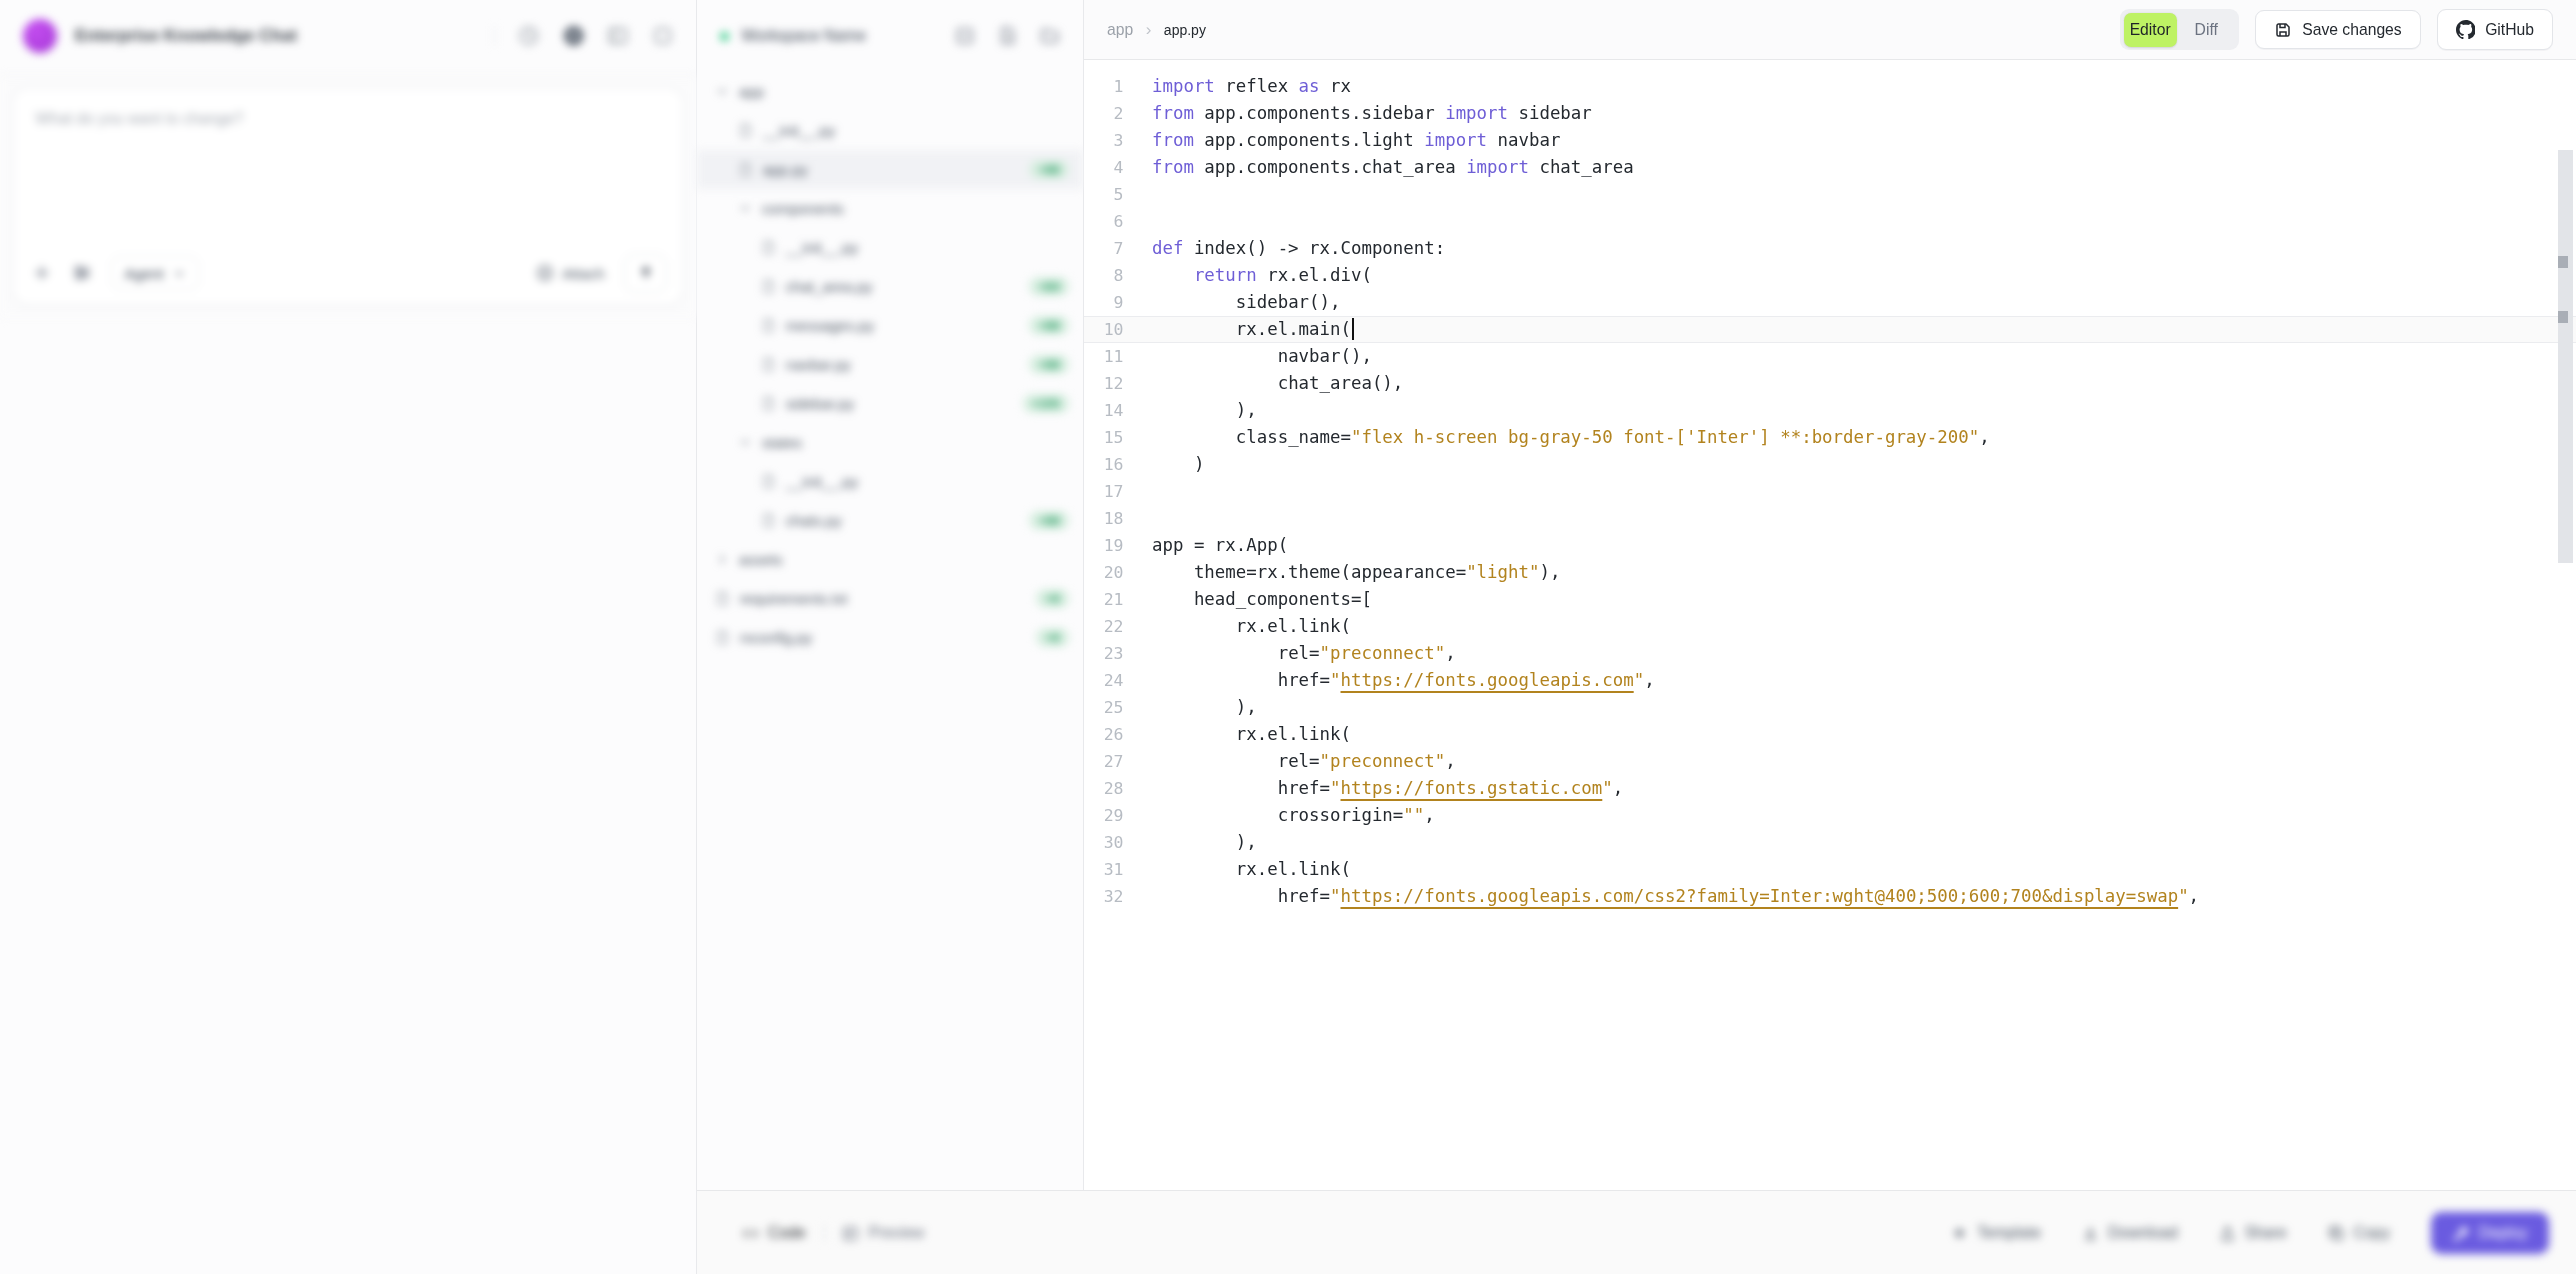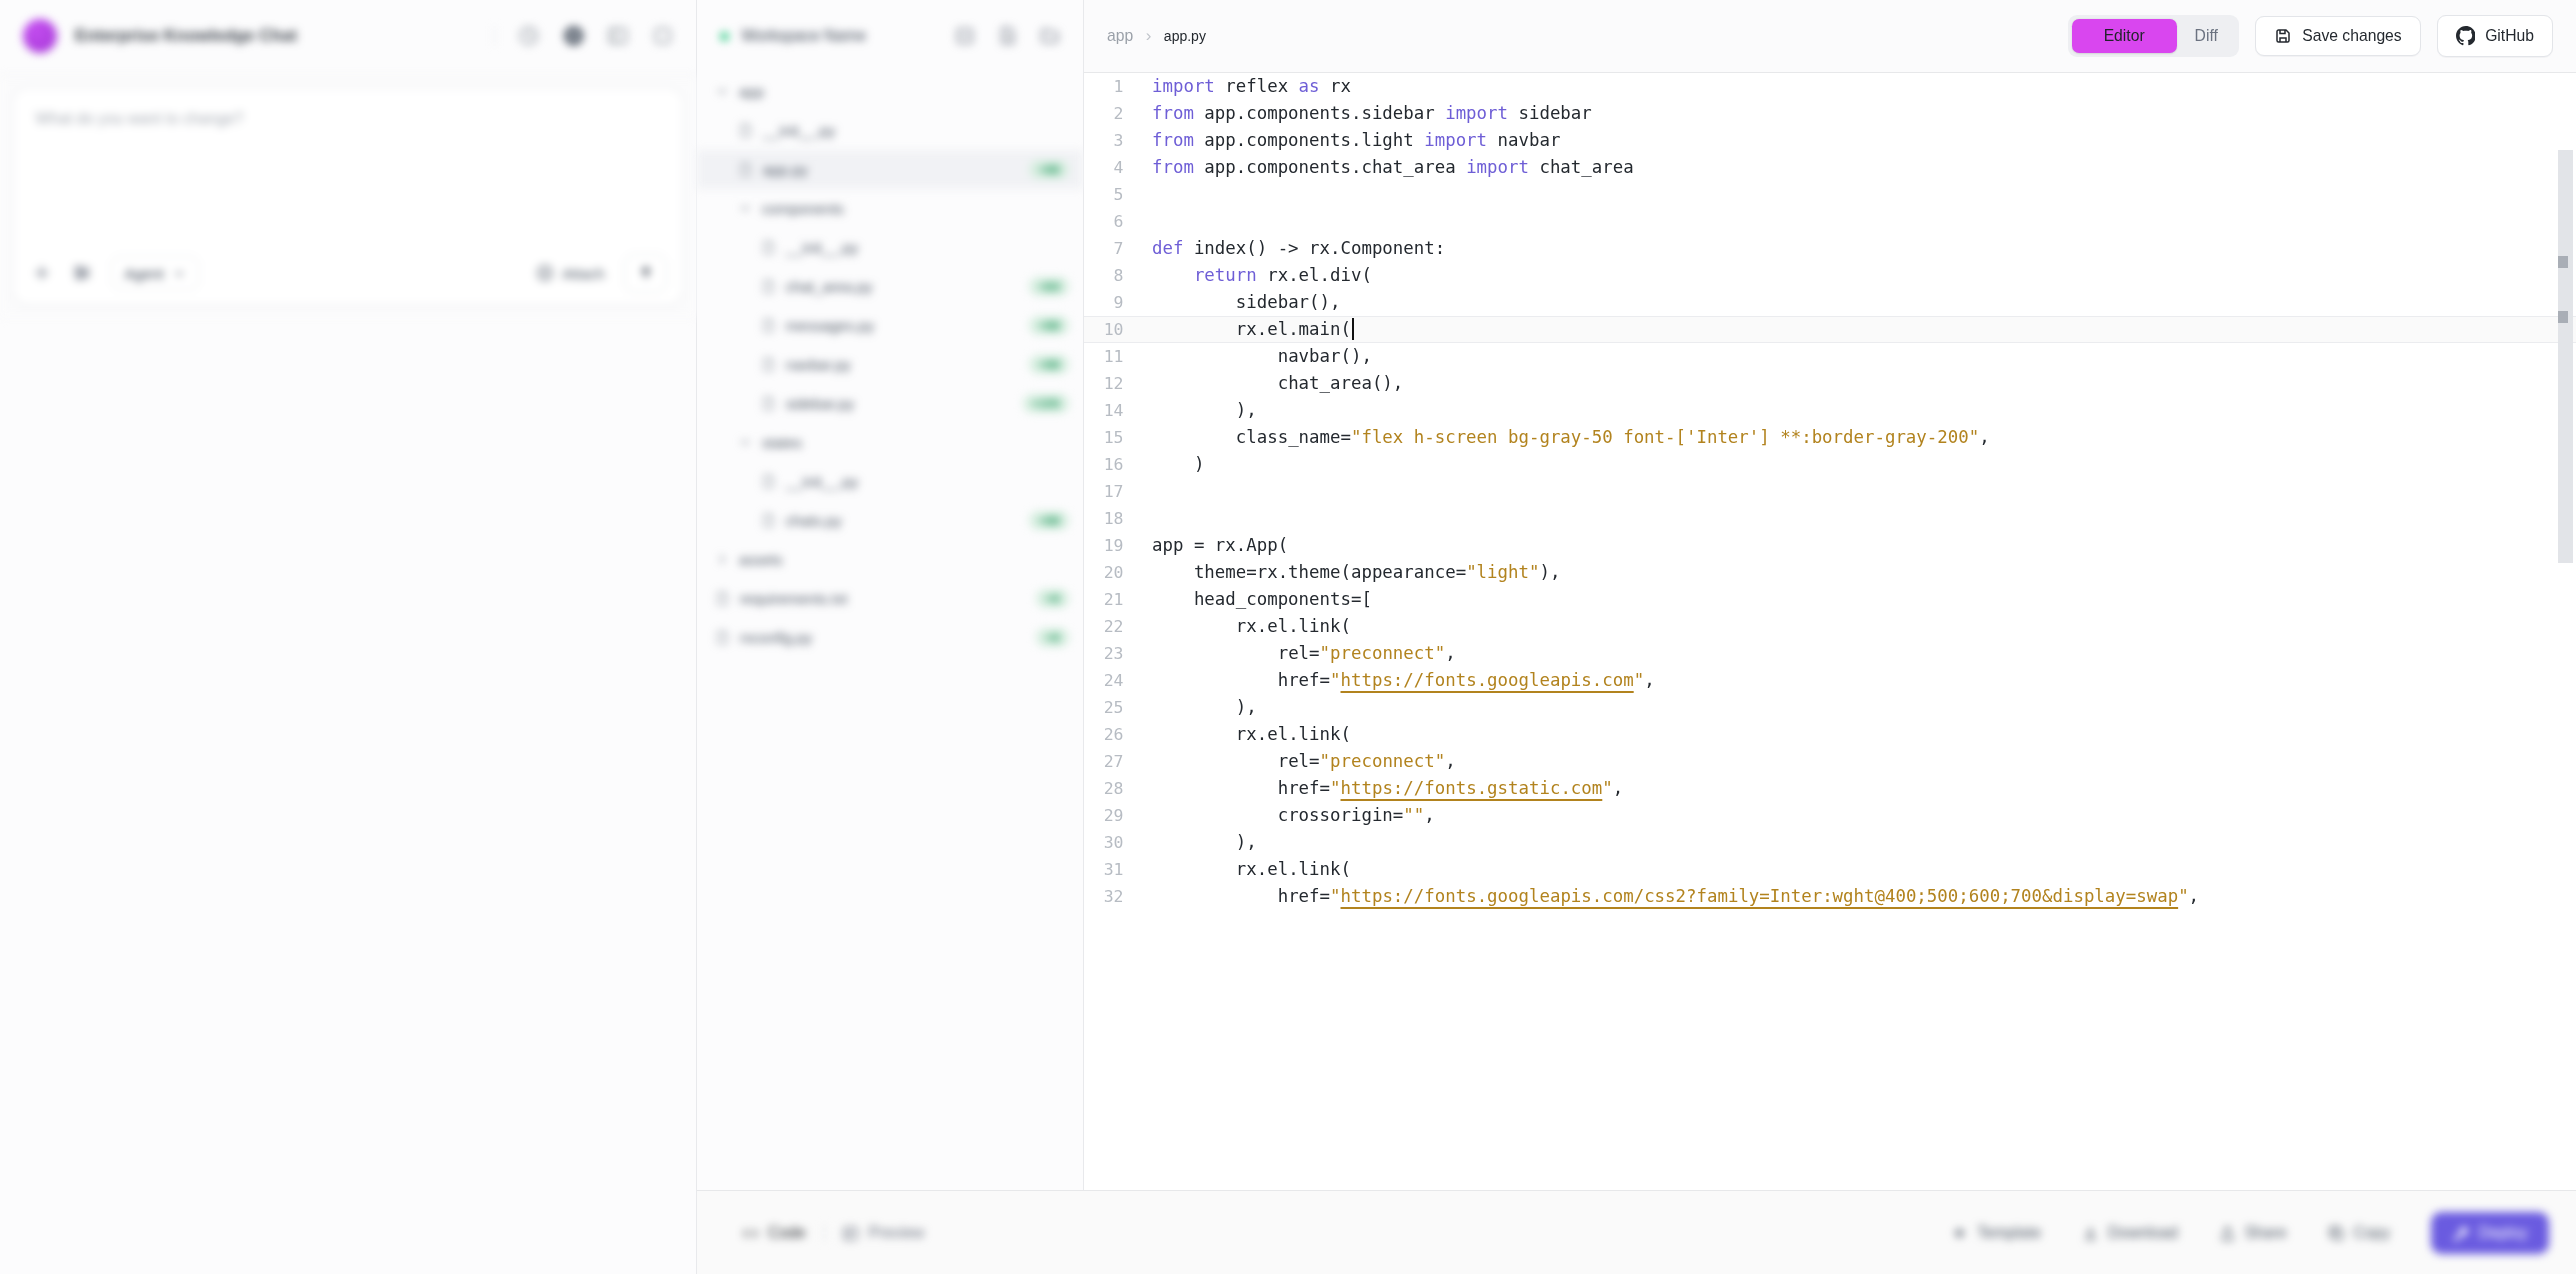--- a/index.html
+++ b/index.html
@@ -57,27 +57,27 @@
   .tree-row { height:39px; display:flex; align-items:center; font-size:15px; color:#4b5563; }
   .tree-row.selected { background:#f1f2f5; }
   .tree-row .ticon { color:#8b929b; margin-right:9.8px; flex:none; }
   .tree-row .tname { white-space:nowrap; }
   .badge { margin-left:auto; margin-right:14.3px; background:var(--badge-bg,#d7eee0);
     color:var(--badge-fg,#2f9e68); border-radius:9.8px; padding:2.7px 9px; font-size:12.5px; font-weight:600; }
   .lvl0 { padding-left:18px; } .lvl1 { padding-left:41px; } .lvl2 { padding-left:64px; }
 
   
   .editor-panel { position:absolute; left:1084px; right:0; top:0; bottom:0; background:#fff; }
-  .editor-header { height:73px; background:#fbfbfc; border-bottom:0.9px solid #e7e8ea;
+  .editor-header { height:60px; background:#fbfbfc; border-bottom:0.9px solid #e7e8ea;
     display:flex; align-items:center; padding:0 23px; }
   .crumb-folder { font-size:15.7px; color:#9ba1a9; }
   .crumb-sep { font-size:17px; color:#c0c4ca; margin:0 12.5px; }
   .crumb-file { font-size:14px; color:#24292f; font-weight:500; }
   .segmented { background:#eeeff2; border-radius:9px; padding:3.6px; display:flex; font-size:15.7px; }
-  .seg-on { background:#d946ef; border-radius:7.2px; padding:8px 32px; color:#1f2328; font-weight:500;
+  .seg-on { background:#bef264; border-radius:7.2px; padding:8px 6px; color:#1f2328; font-weight:500;
     box-shadow:0 0.9px 1.8px rgba(0,0,0,.12); }
   .seg-off { padding:8px 18px; color:#6b7280; }
   .hbtn { margin-left:16px; display:flex; align-items:center; gap:9.8px; background:#fff;
     border:0.9px solid #e3e5e9; border-radius:9px; padding:9.8px 18px; font-size:15.7px;
     color:#24292f; box-shadow:0 0.9px 0.9px rgba(16,24,40,.04); }
 
   .code-area { position:absolute; top:73px; left:0; right:0; height:859px; overflow:hidden;
     font-family:"DejaVu Sans Mono", monospace; font-size:17.4px; }
   .cl { height:27px; line-height:27px; display:flex; white-space:pre; }
   .cl .g { width:52px; padding-right:12.5px; text-align:right; color:#b7bcc3; flex:none; font-size:16.5px; }

